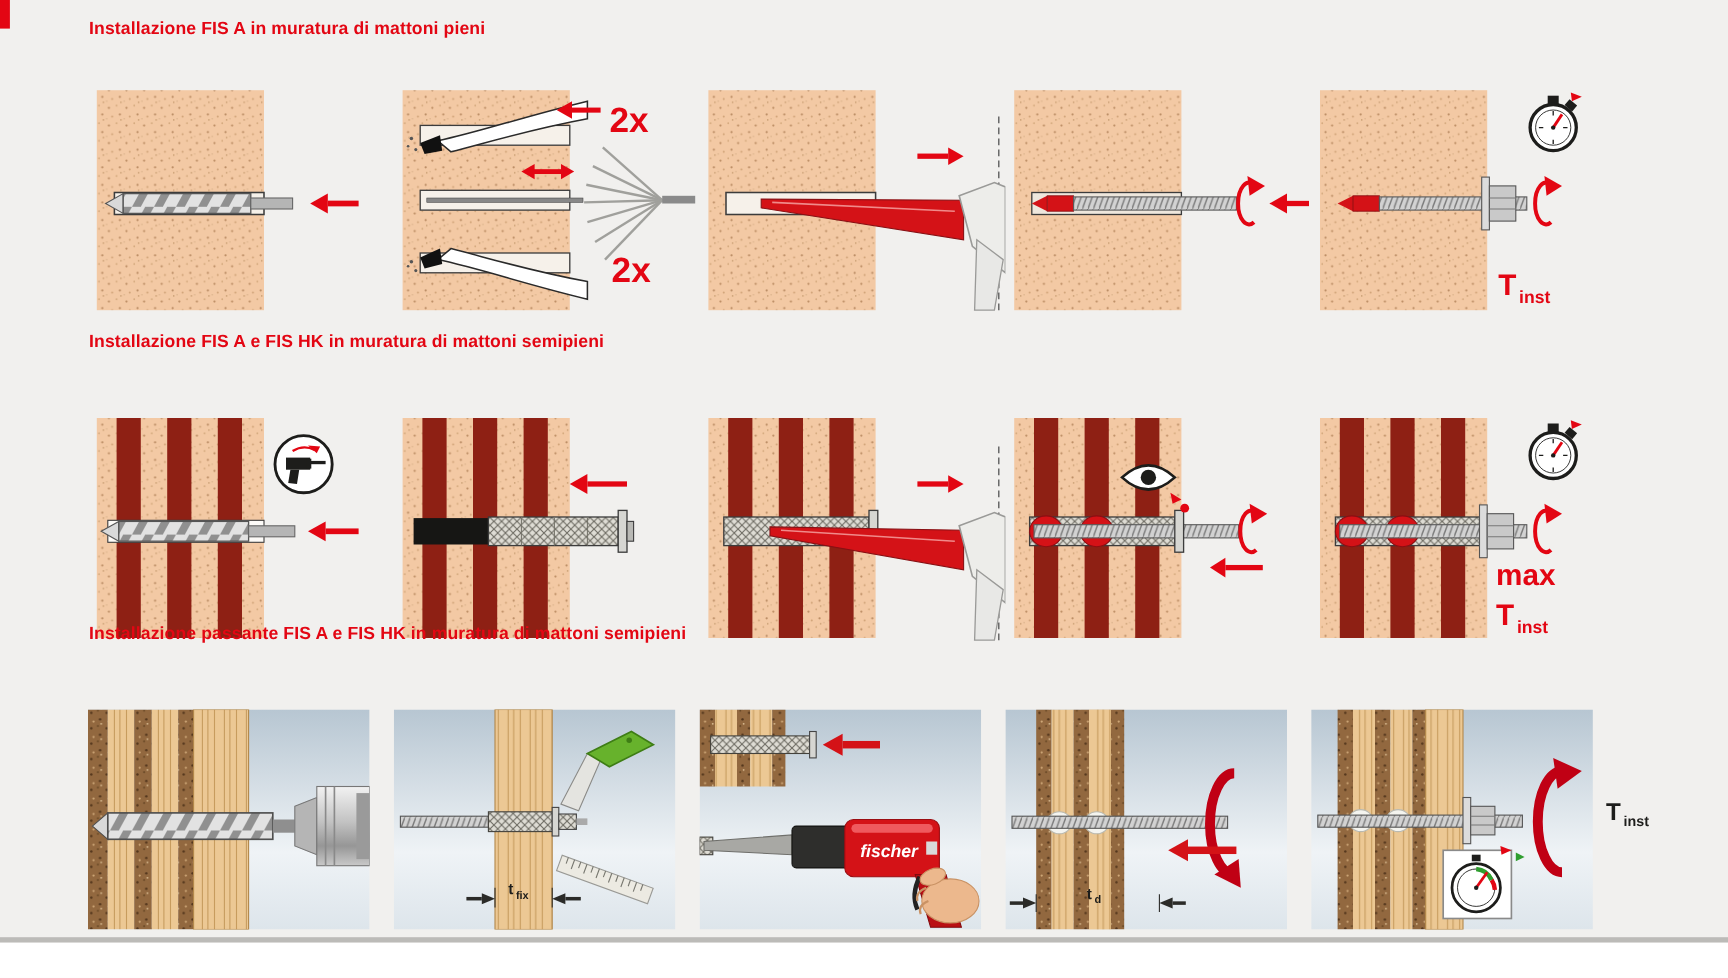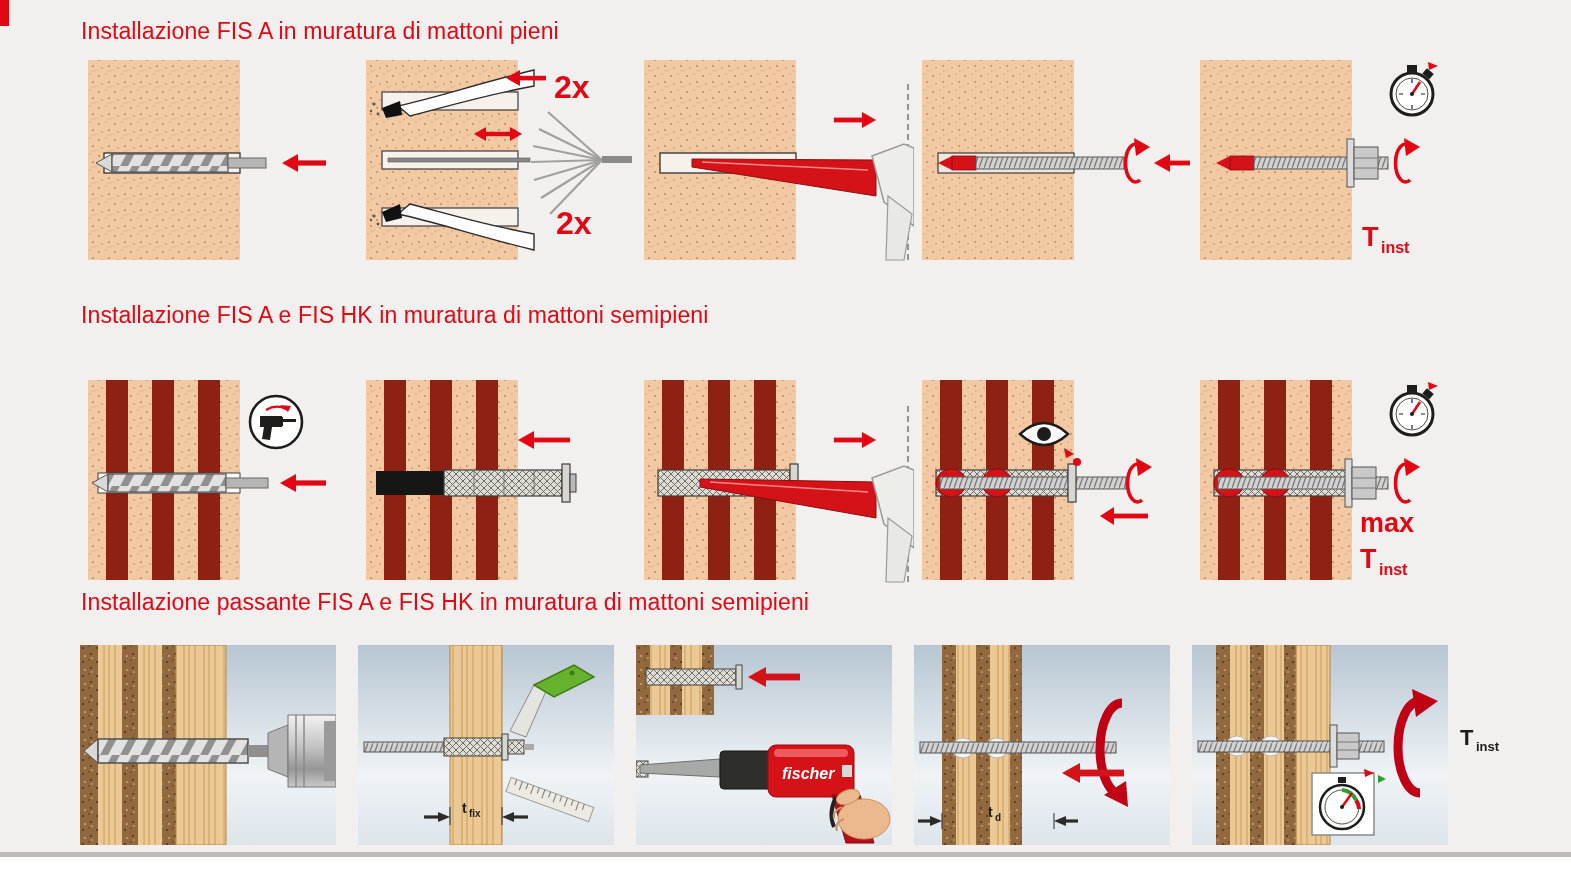--- a/index.html
+++ b/index.html
@@ -1,19 +1,19 @@
 <!DOCTYPE html>
 <html><head>
 <meta charset="utf-8">
 <style>
   *{margin:0;padding:0;box-sizing:border-box}
   html,body{width:1571px;height:889px}
   body{background:#f1f0ee;font-family:"Liberation Sans",sans-serif;position:relative;overflow:hidden}
   .corner{position:absolute;left:0;top:0;width:9px;height:26px;background:#e30613}
-  .heading{position:absolute;left:81px;color:#e30613;font-size:23px;font-weight:normal;white-space:nowrap;letter-spacing:.1px}
+  .heading{position:absolute;left:81px;color:#e30613;font-size:16px;font-weight:bold;white-space:nowrap;letter-spacing:.1px}
   .row{position:absolute;left:80px;display:flex}
   .r12 .panel{position:relative;width:278px;height:210px}
   .r3 .panel{position:relative;width:256px;height:200px;margin-right:22px}
   .r3 .panel.wide{width:360px;margin-right:0}
   .bottom-rule{position:absolute;left:0;top:852px;width:1571px;height:5px;background:#bcbbb8}
   .bottom-white{position:absolute;left:0;top:857px;width:1571px;height:32px;background:#ffffff}
   svg{display:block}
   svg text{font-family:"Liberation Sans",sans-serif}
   .t-red-xl{font-size:32px;font-weight:bold;fill:#e30613}
   .t-red-l{font-size:27px;font-weight:bold;fill:#e30613}
@@ -74,21 +74,21 @@
         <stop offset="1" stop-color="#c9c9c9"></stop>
   </linearGradient>
 </defs>
 </svg>
 
 <div>
   <div class="corner"></div>
 
   <h2 class="heading" style="top:18px">Installazione FIS A in muratura di mattoni pieni</h2>
 
-  <div class="row r12" style="top:56px">
+  <div class="row r12" style="top:78px">
 
     <div class="panel">
       <svg width="278" height="210" viewBox="0 0 278 210">
         <g>
             <rect x="8" y="4" width="152" height="200" fill="url(#speckle)"></rect>
           </g>
         <rect x="24" y="97" width="136" height="20" fill="#f6f1ea" stroke="#3c3c3c" stroke-width="1.4"></rect>
         <g>
           <polygon points="16,107 32,98 32,116" fill="#d9d9d9" stroke="#555" stroke-width="1"></polygon>
           <rect x="32" y="98" width="116" height="18" fill="url(#flute)" stroke="#555" stroke-width="1.2"></rect>
@@ -376,21 +376,21 @@
           <circle cx="220" cy="38" r="2" fill="#1d1d1b"></circle>
           <polygon points="236,6 246,10 237,14" fill="#e30613"></polygon>
         </g>
         <text x="168" y="156" class="t-red-l">max</text>
         <text x="168" y="192" class="t-red-l">T</text>
         <text x="187" y="199" class="t-red-sub">inst</text>
       </svg>
     </div>
   </div>
 
-  <h2 class="heading" style="top:589px">Installazione passante FIS A e FIS HK in muratura di mattoni semipieni</h2>
+  <h2 class="heading" style="top:568px">Installazione passante FIS A e FIS HK in muratura di mattoni semipieni</h2>
 
   <div class="row r3" style="top:645px">
 
     <div class="panel">
       <svg width="256" height="200" viewBox="0 0 256 200">
         <rect width="256" height="200" fill="url(#sky)"></rect>
         <g>
           <rect x="0" y="0" width="18" height="200" fill="url(#brsp)"></rect>
             <rect x="18" y="0" width="24" height="200" fill="url(#woodv)"></rect>
           <rect x="42" y="0" width="16" height="200" fill="url(#brsp)"></rect>

